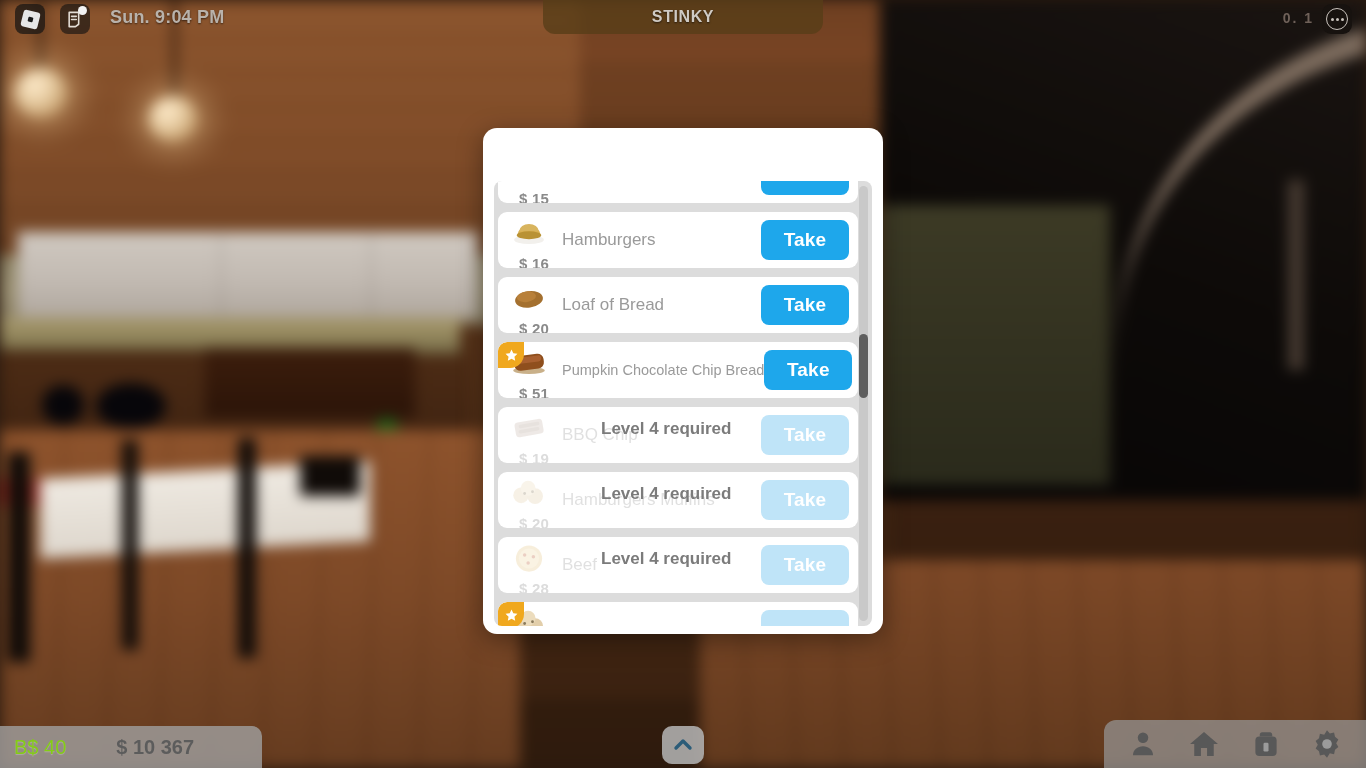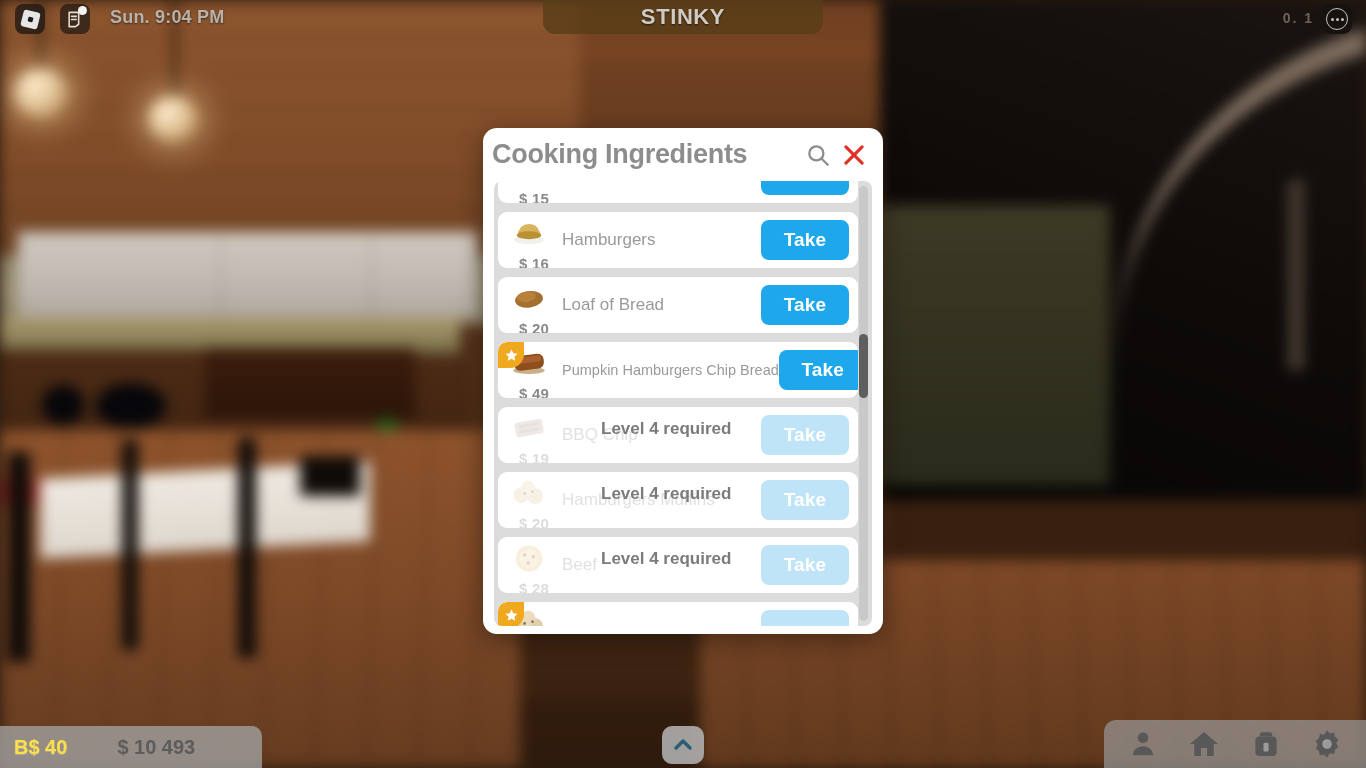--- a/index.html
+++ b/index.html
@@ -166,21 +166,21 @@
     text-shadow: 0 1px 2px rgba(0,0,0,0.55);
     letter-spacing: 0.2px;
   }
   .stinky-banner {
     position: absolute; left: 543px; top: 0; width: 280px; height: 34px;
     background: rgba(88,61,24,0.80);
     border-radius: 0 0 12px 12px;
     display: flex; align-items: center; justify-content: center;
   }
   .stinky-banner span {
-    color: #cfcac4; font-size: 22px; font-weight: bold; letter-spacing: 0.6px;
+    color: #cfcac4; font-size: 16px; font-weight: bold; letter-spacing: 0.6px;
     text-shadow: 0 1px 2px rgba(0,0,0,0.6);
   }
   .tr-counter {
     position: absolute; right: 52px; top: 10px;
     color: #6f6159; font-size: 14px; font-weight: bold;
     letter-spacing: 2px;
   }
   .menu-btn {
     position: absolute; right: 14px; top: 4px; width: 30px; height: 30px;
     border-radius: 9px; background: #17120f;
@@ -293,21 +293,21 @@
 
   
   .currency-bar {
     position: absolute; left: 0; bottom: 0; width: 262px; height: 42px;
     background: rgba(160,160,160,0.80);
     border-radius: 0 10px 0 0;
     display: flex; align-items: center;
     z-index: 40;
   }
   .cur-bux {
-    margin-left: 14px; font-size: 20px; font-weight: bold; color: #fde047;
+    margin-left: 14px; font-size: 20px; font-weight: normal; color: #84cc16;
     text-shadow: 0 1px 1px rgba(255,255,255,0.25);
   }
   .cur-cash {
     margin-left: 50px; font-size: 20px; font-weight: bold; color: #5c5c5c;
   }
   .up-btn {
     position: absolute; left: 662px; bottom: 4px; width: 42px; height: 38px;
     border-radius: 10px; background: rgba(178,178,178,0.88);
     display: flex; align-items: center; justify-content: center;
     z-index: 40;
@@ -389,37 +389,20 @@
       <div class="menu-circle">
           <i></i>
           <i></i>
           <i></i>
         </div>
     </div>
   </div>
 
   <div class="panel">
 
-    <div class="panel-header">
-      <div class="panel-title">Cooking Ingredients</div>
-
-      <div class="hdr-icon search-icon">
-        <svg width="26" height="26" viewBox="0 0 24 24" fill="none" stroke="#8d8d8d" stroke-width="2.1" stroke-linecap="round">
-          <circle cx="10.5" cy="10.5" r="6.5"></circle>
-          <line x1="15.4" y1="15.4" x2="21" y2="21"></line>
-        </svg>
-      </div>
-
-      <div class="hdr-icon close-icon">
-        <svg width="26" height="26" viewBox="0 0 24 24" fill="none" stroke="#e03127" stroke-width="2.9" stroke-linecap="round">
-          <line x1="4.5" y1="4.5" x2="19.5" y2="19.5"></line>
-          <line x1="19.5" y1="4.5" x2="4.5" y2="19.5"></line>
-        </svg>
-      </div>
-    </div>
 
     <div class="list-wrap">
       <div class="list-scroll" id="rows">
           <div class="row first">
             <div class="thumb-box">
               <div class="thumb"><svg viewBox="0 0 48 40">
                   <ellipse cx="24" cy="14" rx="16" ry="6" fill="#6d4326"></ellipse>
                   <path d="M8 14a16 9 0 0 0 32 0z" fill="#a9a49c"></path>
                   <ellipse cx="24" cy="13" rx="13" ry="4.4" fill="#5b361d"></ellipse>
                 </svg></div>
@@ -457,23 +440,23 @@
               <div class="star-badge">
                 <svg width="15" height="15" viewBox="0 0 24 24" fill="#ffffff">
                   <path d="M12 2.4l2.9 6 6.6.9-4.8 4.6 1.2 6.5L12 17.3 6.1 20.4l1.2-6.5L2.5 9.3l6.6-.9z"></path>
                 </svg>
               </div>
               <div class="thumb"><svg viewBox="0 0 48 40">
                   <ellipse cx="24" cy="28" rx="18" ry="4" fill="#c9b089"></ellipse>
                   <rect x="7" y="10" width="34" height="17" rx="7" fill="#8f4f1d" transform="rotate(-7 24 19)"></rect>
                   <rect x="10" y="12" width="28" height="7" rx="3.5" fill="#a86030" transform="rotate(-7 24 16)"></rect>
                 </svg></div>
-              <div class="price">$ 49</div>
-            </div>
-            <div class="item-name small">Pumpkin Hamburgers Chip Bread</div>
+              <div class="price">$ 51</div>
+            </div>
+            <div class="item-name small">Pumpkin Chocolate Chip Bread</div>
             <div class="take-btn">Take</div>
           </div>
           <div class="row locked">
             <div class="thumb-box">
               <div class="thumb"><svg viewBox="0 0 48 40">
                   <rect x="8" y="11" width="32" height="17" rx="4" fill="#c9b9ad" transform="rotate(-10 24 19)"></rect>
                   <rect x="12" y="14" width="24" height="4" rx="2" fill="#b3a093" transform="rotate(-10 24 16)"></rect>
                   <rect x="12" y="20" width="24" height="4" rx="2" fill="#b3a093" transform="rotate(-10 24 22)"></rect>
                 </svg></div>
               <div class="price">$ 19</div>
@@ -533,21 +516,21 @@
         </div>
 
       <div class="scrollbar-track">
         <div class="scrollbar-thumb" id="sbthumb" style="top: 148px;"></div>
       </div>
     </div>
   </div>
 
   <div class="currency-bar">
     <div class="cur-bux">B$ 40</div>
-    <div class="cur-cash">$ 10 493</div>
+    <div class="cur-cash">$ 10 367</div>
   </div>
 
   <div class="up-btn">
     <svg width="24" height="24" viewBox="0 0 24 24" fill="none" stroke="#2b5c78" stroke-width="3.4" stroke-linecap="round" stroke-linejoin="round">
       <polyline points="5,15 12,8 19,15"></polyline>
     </svg>
   </div>
 
   <div class="nav-bar">
 

